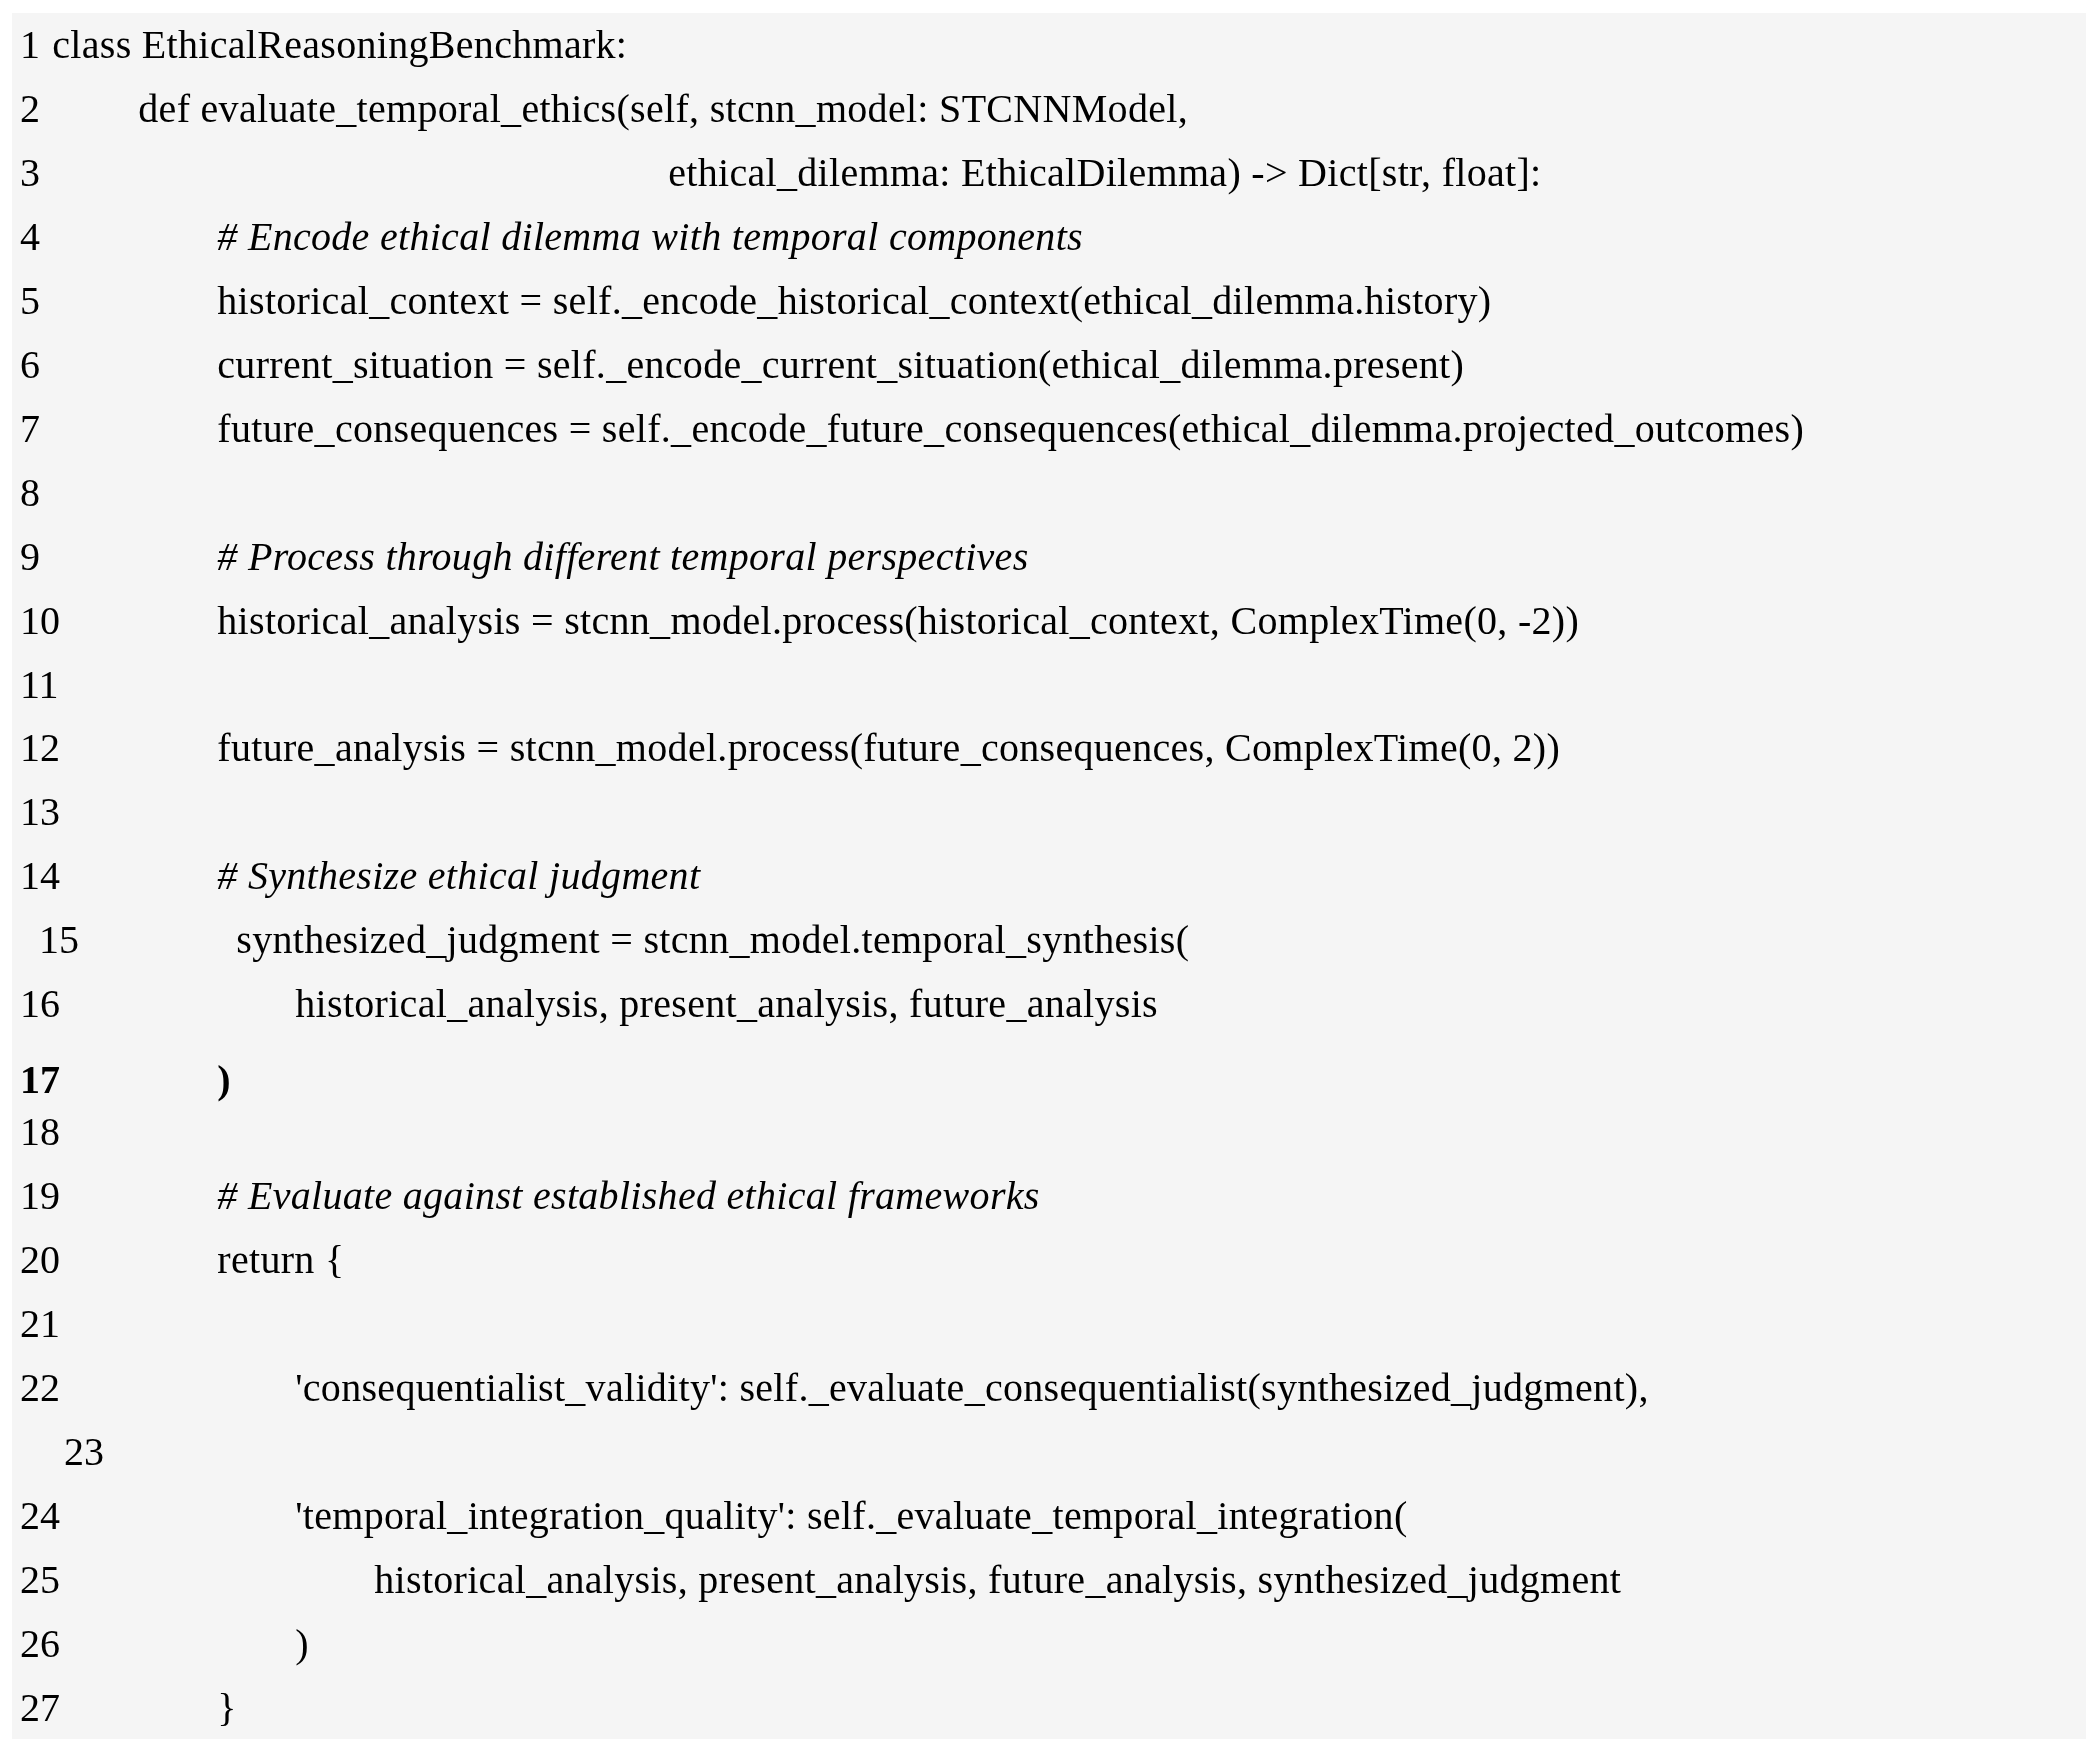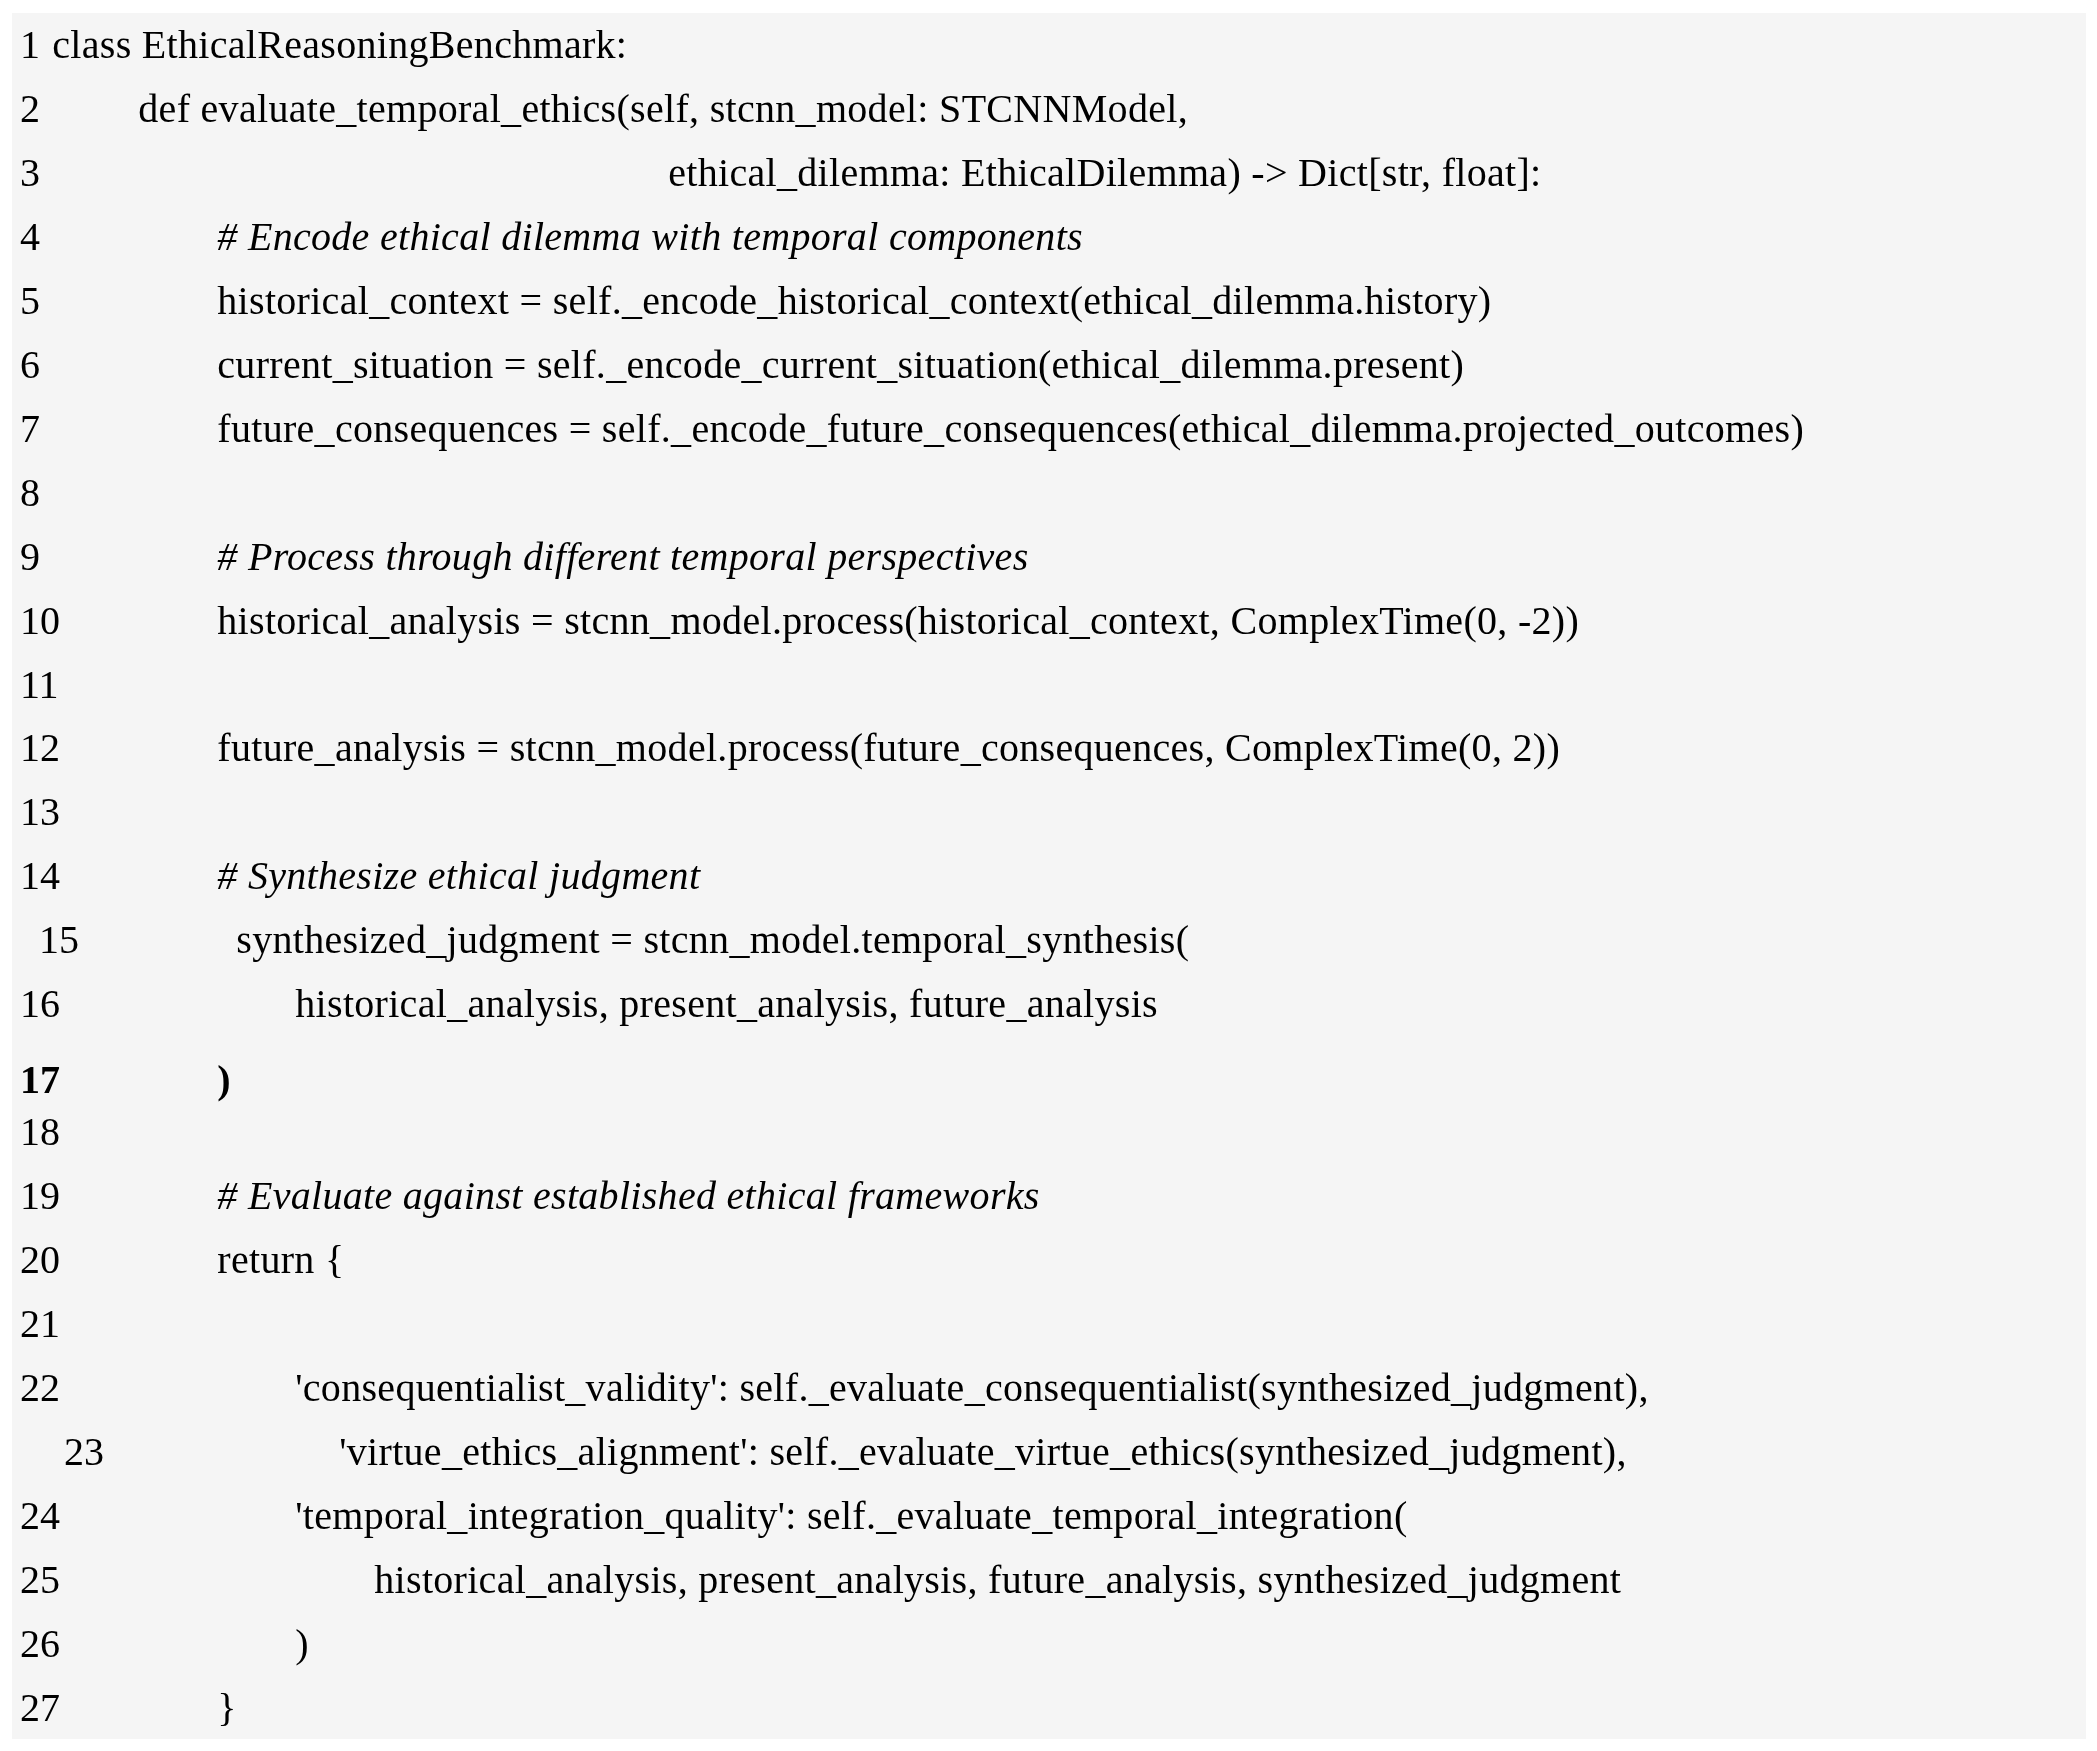--- a/index.html
+++ b/index.html
@@ -138,21 +138,20 @@
   </div>
   <div class="code-line" style="top:1279px;">
     <span class="line-number">21</span>
   </div>
   <div class="code-line" style="top:1343px;">
     <span class="line-number">22</span>
     <span class="line-content indent-3">'consequentialist_validity': self._evaluate_consequentialist(synthesized_judgment),</span>
   </div>
   <div class="code-line" style="top:1407px;margin-left:44px;">
     <span class="line-number">23</span>
-    <span class="line-content indent-3">'virtue_ethics_alignment': self._evaluate_virtue_ethics(synthesized_judgment),</span>
   </div>
   <div class="code-line" style="top:1471px;">
     <span class="line-number">24</span>
     <span class="line-content indent-3">'temporal_integration_quality': self._evaluate_temporal_integration(</span>
   </div>
   <div class="code-line" style="top:1535px;">
     <span class="line-number">25</span>
     <span class="line-content indent-4">historical_analysis, present_analysis, future_analysis, synthesized_judgment</span>
   </div>
   <div class="code-line" style="top:1599px;">

